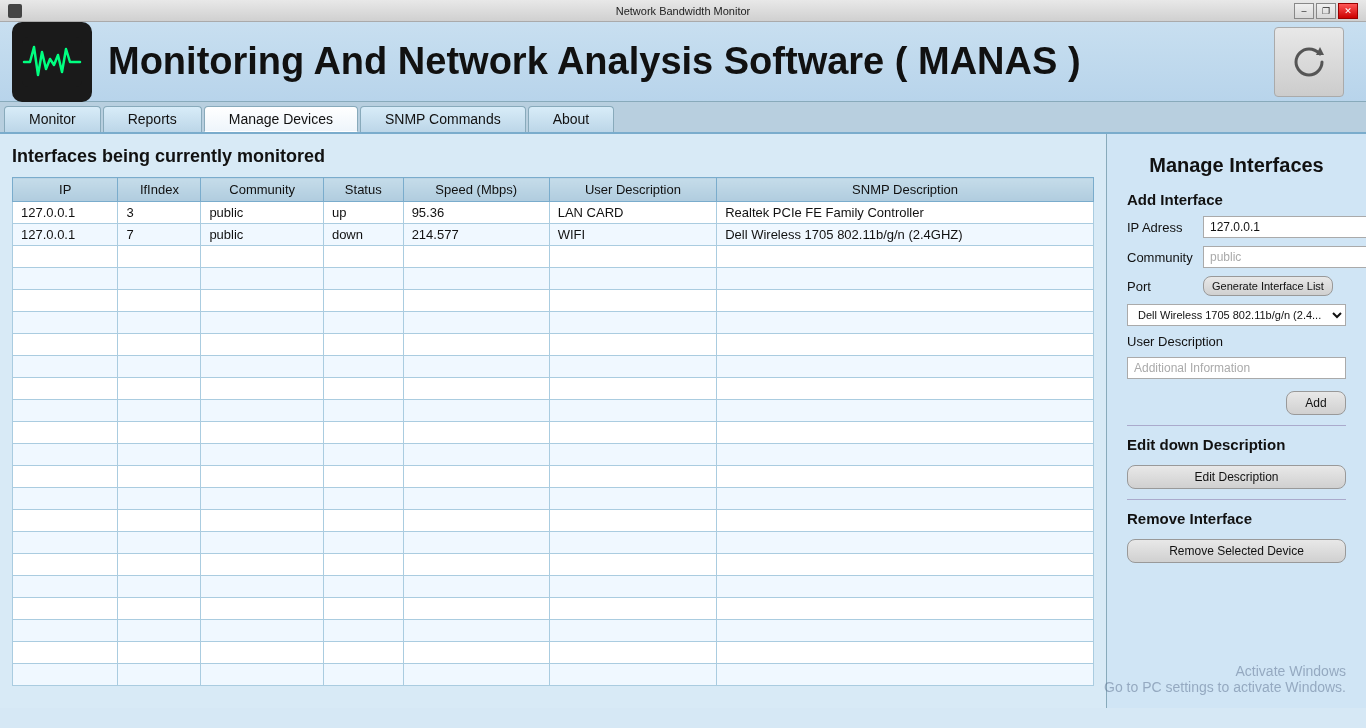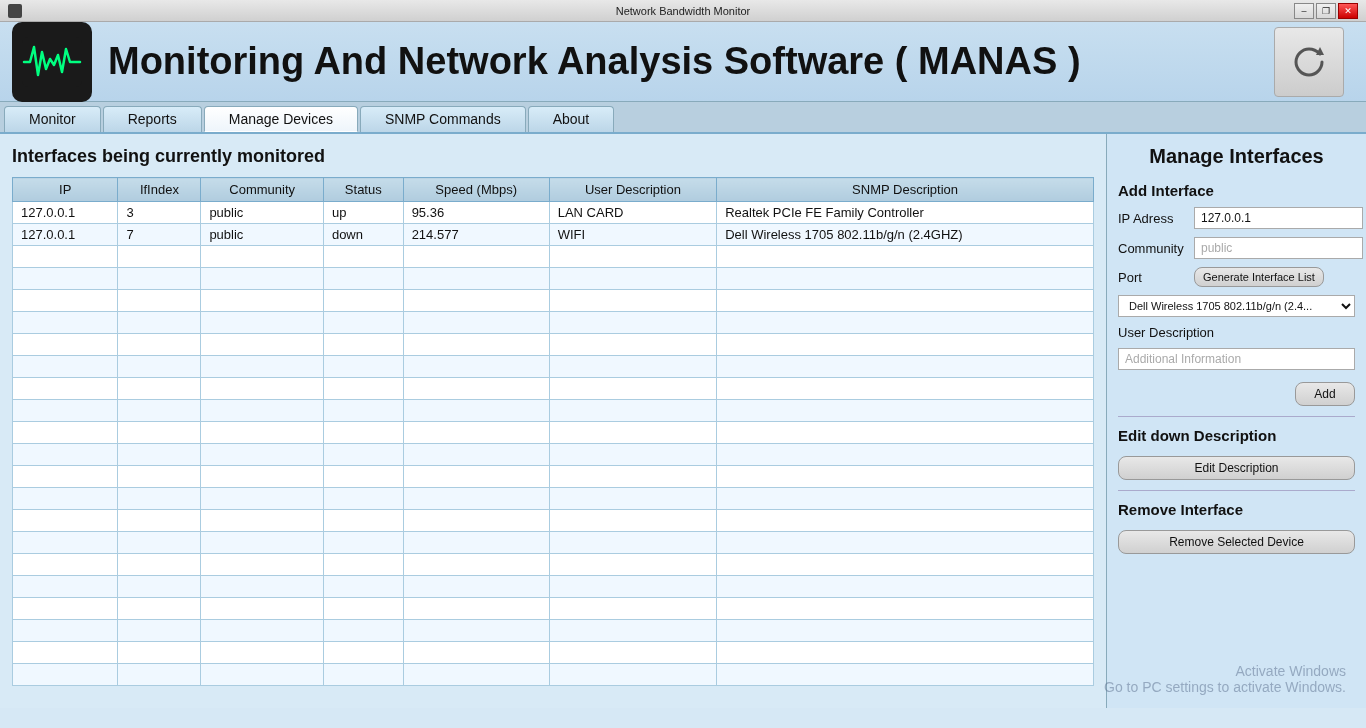--- a/index.html
+++ b/index.html
@@ -140,21 +140,21 @@
     .status-down { color: #000; }
 
     
     .empty-row td { height: 22px; }
 
     
     .right-panel {
       width: 260px;
       background: #d0e5f5;
       border-left: 1px solid #8ab;
-      padding: 11px;
+      padding: 20px;
       overflow-y: auto;
     }
     .right-panel-title {
       font-size: 20px;
       font-weight: bold;
       color: #111;
       margin-bottom: 14px;
       text-align: center;
     }
     .section-header {

